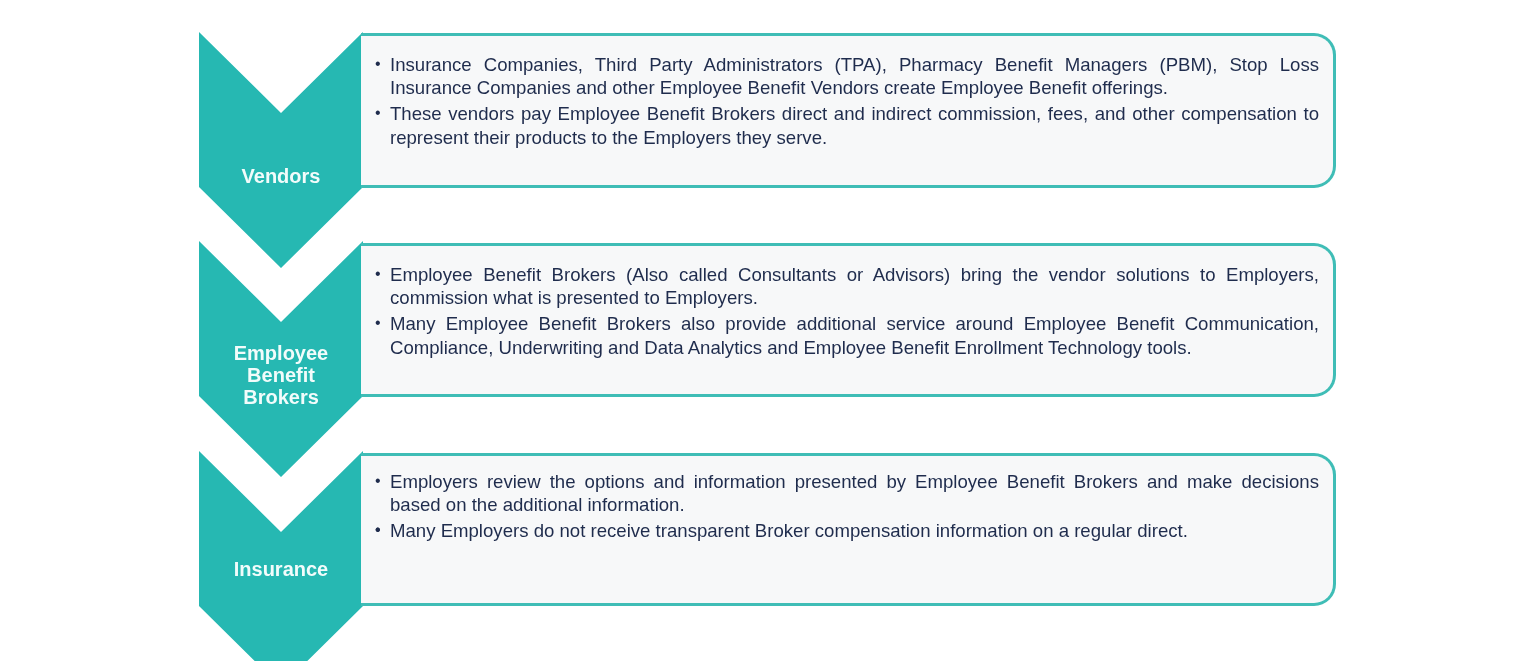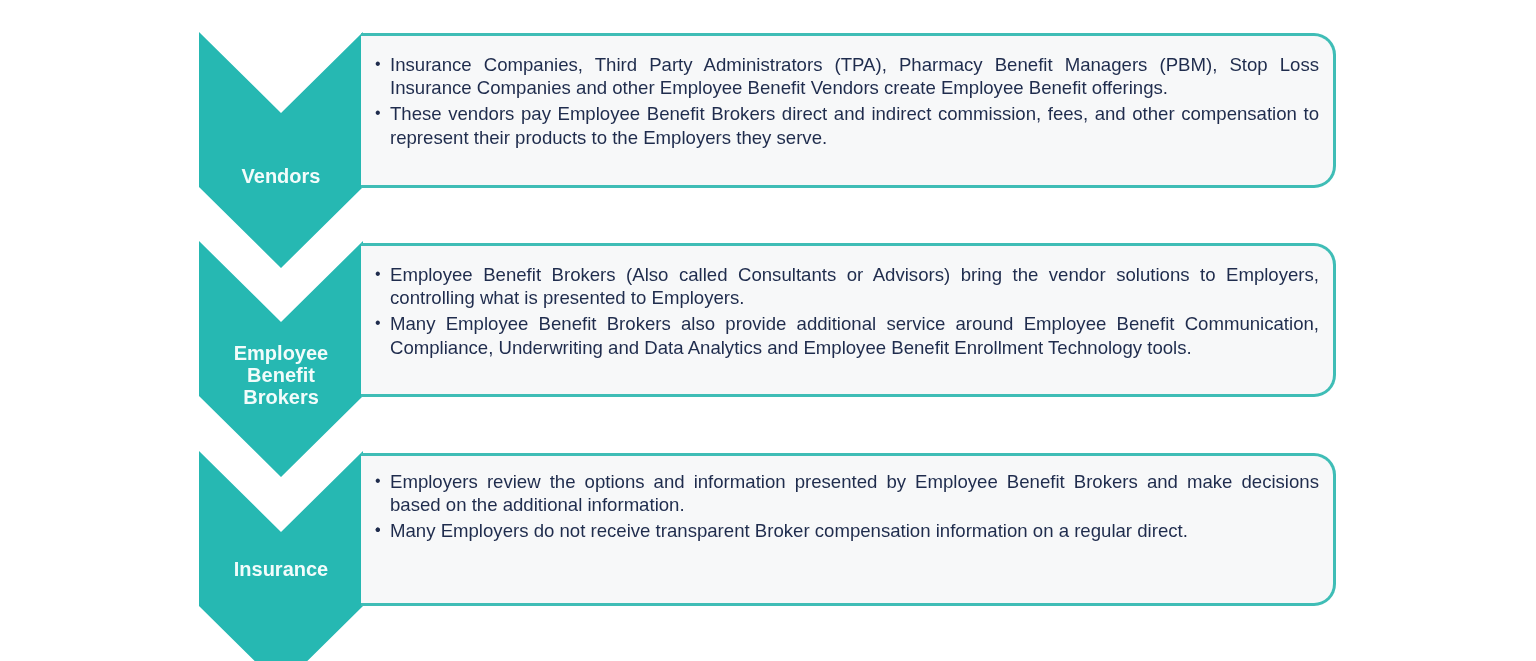--- a/index.html
+++ b/index.html
@@ -100,21 +100,21 @@
       <polygon points="0,0 82,81 164,0 164,155 82,236 0,155" fill="#26b8b2"></polygon>
     </svg>
     <div class="chevron-label" style="top:101px;">
       <div>Employee</div>
       <div>Benefit</div>
       <div>Brokers</div>
     </div>
   </div>
   <div class="box" style="top:243px; height:154px;">
     <ul style="top:17px;">
-      <li><span class="bullet">•</span><span>Employee Benefit Brokers (Also called Consultants or Advisors) bring the vendor solutions to Employers, controlling what is presented to Employers.</span></li>
+      <li><span class="bullet">•</span><span>Employee Benefit Brokers (Also called Consultants or Advisors) bring the vendor solutions to Employers, commission what is presented to Employers.</span></li>
       <li><span class="bullet">•</span><span>Many Employee Benefit Brokers also provide additional service around Employee Benefit Communication, Compliance, Underwriting and Data Analytics and Employee Benefit Enrollment Technology tools.</span></li>
     </ul>
   </div>
 
   <div class="chevron" style="top:451px;">
     <svg viewBox="0 0 164 236">
       <polygon points="0,0 82,81 164,0 164,155 82,236 0,155" fill="#26b8b2"></polygon>
     </svg>
     <div class="chevron-label" style="top:107px;">Insurance</div>
   </div>

